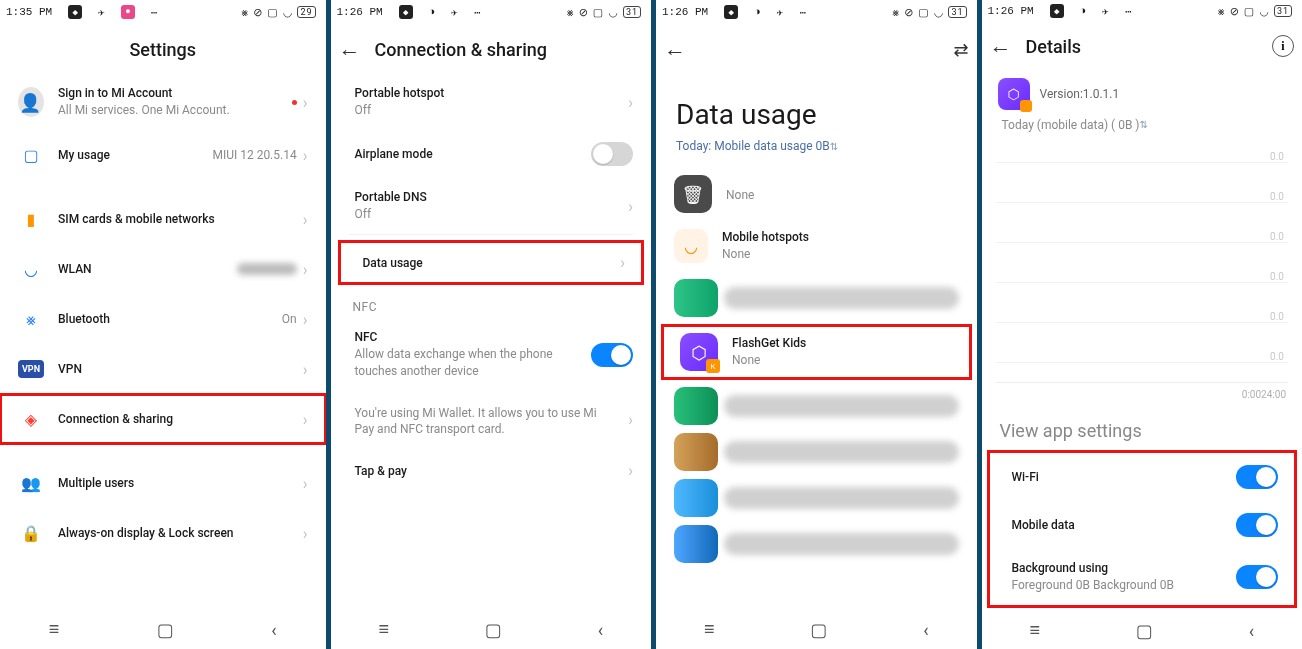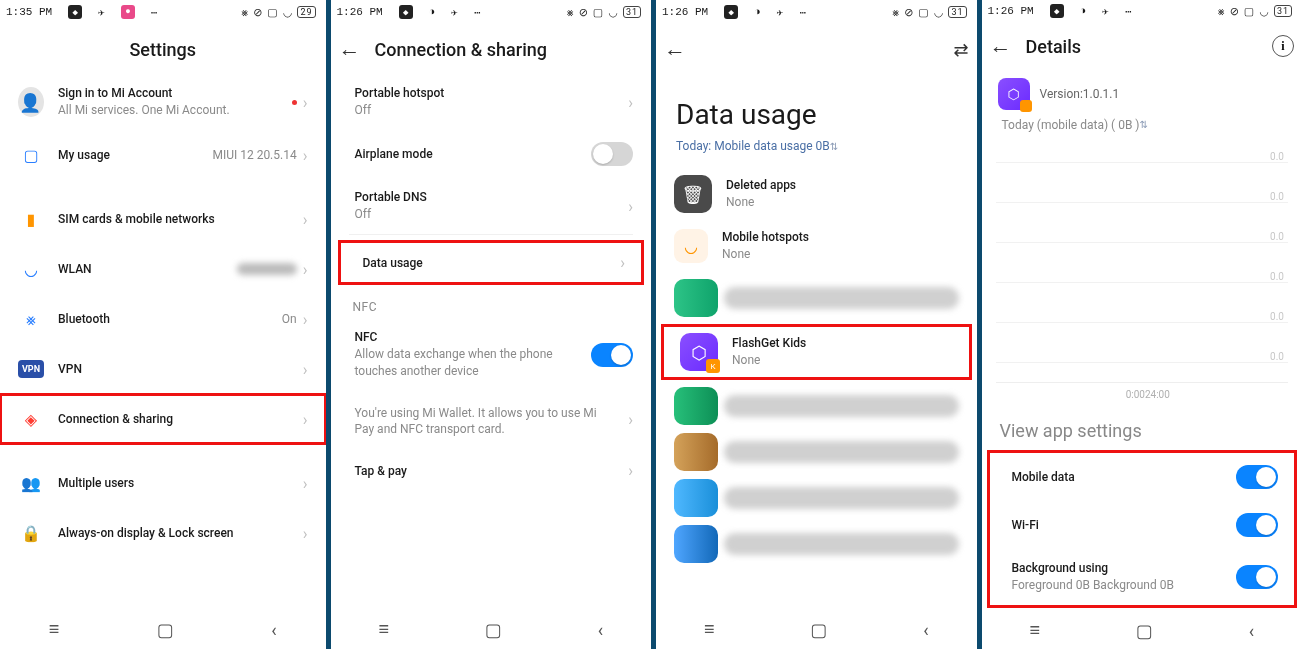--- a/index.html
+++ b/index.html
@@ -129,21 +129,21 @@
     height: 246px;
     position: relative;
     border-bottom: 1px solid #eee;
   }
   .chart-grid-line {
     position:absolute; left:0; right:0; border-top:1px solid #f1f1f1;
     font-size:10px; color:#c8c8c8;
   }
   .chart-grid-line span { position:absolute; right:4px; top:-12px; }
   .chart-xlabels {
-    display:flex; justify-content:center; font-size:10px; color:#b0b0b0;
+    display:flex; justify-content:flex-end; font-size:10px; color:#b0b0b0;
     margin: 2px 16px 10px 28px;
   }
 
   .version-row {
     display:flex; align-items:center; gap:10px; padding: 8px 16px;
     font-size:12px; color:#666;
   }
   .version-icon {
     width:32px;height:32px;border-radius:8px;
     background:linear-gradient(135deg,#8a4fff,#6b2bff);
@@ -438,21 +438,20 @@
   <div class="big-title">Data usage</div>
   <div class="subline">
     <span>Today: Mobile data usage 0B</span>
     <span class="updn">⇅</span>
   </div>
 
   <div class="rows">
     <div class="row short">
       <div class="app-icon" style="background:#4a4a4a;">🗑</div>
       <div class="texts">
-        <div class="label">Deleted apps</div>
         <div class="sub">None</div>
       </div>
     </div>
 
     <div class="row short">
       <div class="wifi-semi">◡</div>
       <div class="texts">
         <div class="label">Mobile hotspots</div>
         <div class="sub">None</div>
       </div>
@@ -551,27 +550,27 @@
   <div class="chart-xlabels">
     <span>0:00</span>
     <span>24:00</span>
   </div>
 
   <div class="simple-link" style="color:#888;">View app settings</div>
 
   <div class="red-box" style="margin:0 6px 4px 6px; padding:2px 0;">
     <div class="row noicon">
       <div class="texts">
+          <div class="label">Wi-Fi</div>
+        </div>
+      <div class="toggle on"></div>
+    </div>
+    <div class="row noicon">
+      <div class="texts">
           <div class="label">Mobile data</div>
-        </div>
-      <div class="toggle on"></div>
-    </div>
-    <div class="row noicon">
-      <div class="texts">
-          <div class="label">Wi-Fi</div>
         </div>
       <div class="toggle on"></div>
     </div>
     <div class="row noicon">
       <div class="texts">
         <div class="label">Background using</div>
         <div class="sub">Foreground 0B  Background 0B</div>
       </div>
       <div class="toggle on"></div>
     </div>

